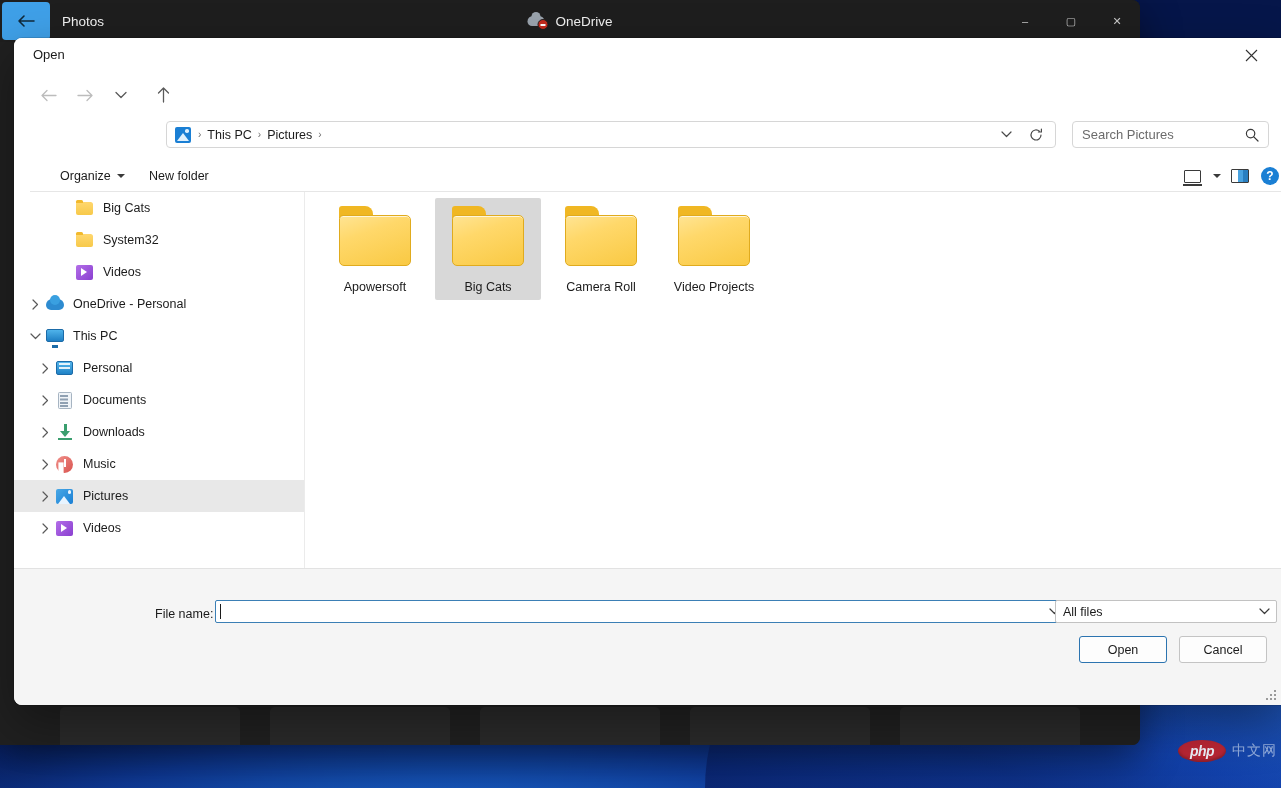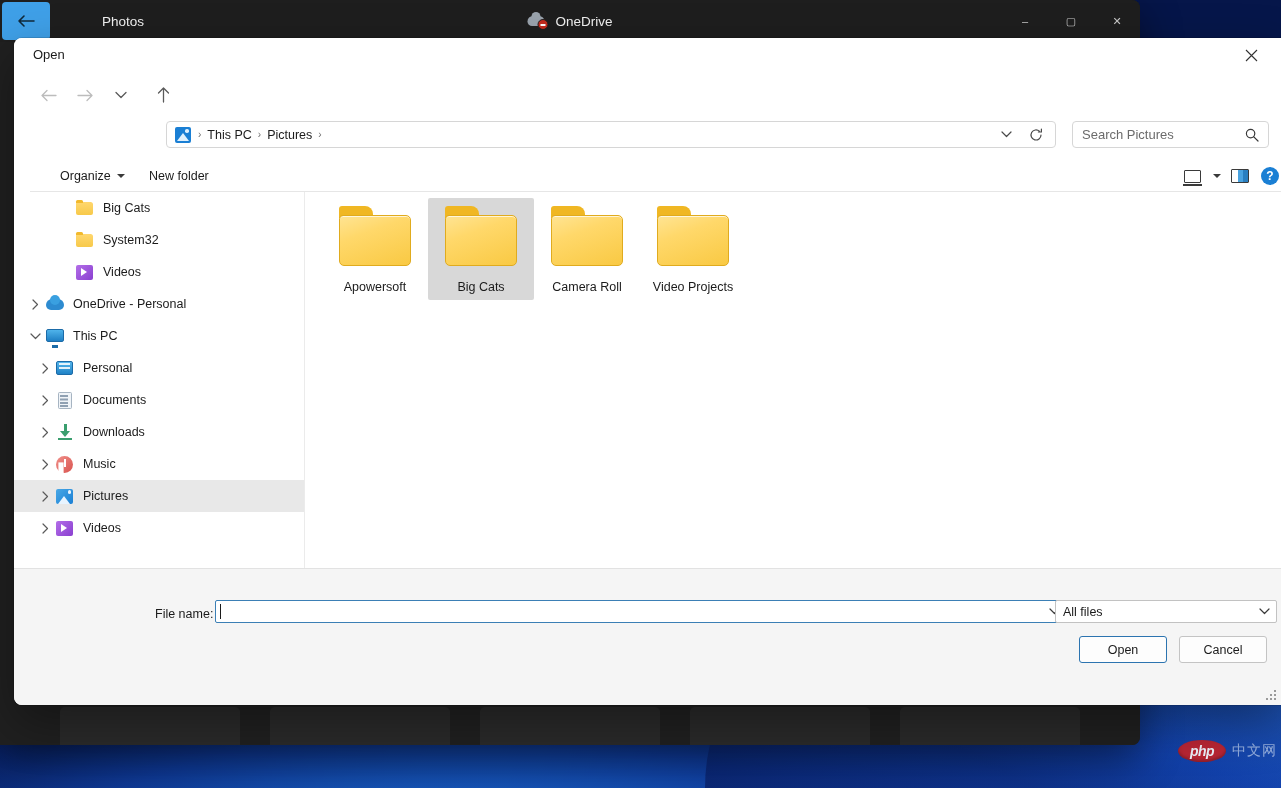--- a/index.html
+++ b/index.html
@@ -52,21 +52,21 @@
   #photos-window {
     position: absolute; left: 0; top: 0; width: 1140px; height: 745px;
     background: #202020;
     border-radius: 0 8px 8px 0;
     overflow: hidden;
     box-shadow: 0 14px 40px rgba(0,0,0,.45);
   }
   #photos-titlebar {
     position: absolute; left: 0; top: 0; width: 100%; height: 42px;
     background: #1e1e1e;
-    display: flex; align-items: center; gap: 40px;
+    display: flex; align-items: center;
   }
   #photos-back {
     width: 48px; height: 38px; margin-left: 2px;
     background: #3fa0e8;
     border-radius: 4px;
     display: flex; align-items: center; justify-content: center;
     cursor: pointer;
   }
   #photos-back svg { stroke: #10293a; }
   #photos-title {
@@ -370,21 +370,21 @@
     cursor: pointer;
   }
 
   
   #contentpane {
     position: absolute; left: 292px; top: 154px; right: 0; bottom: 137px;
     background: #fff; overflow: hidden;
   }
   #file-grid {
     position: absolute; left: 16px; top: 6px;
-    display: flex; gap: 0;
+    display: flex; gap: 7px;
   }
   .file-item {
     width: 106px; padding: 8px 4px 6px;
     display: flex; flex-direction: column; align-items: center;
     cursor: pointer; border-radius: 2px;
   }
   .file-item.selected { background: #d8d8d8; }
   .big-folder {
     width: 76px; height: 62px; position: relative; margin-bottom: 12px;
   }

